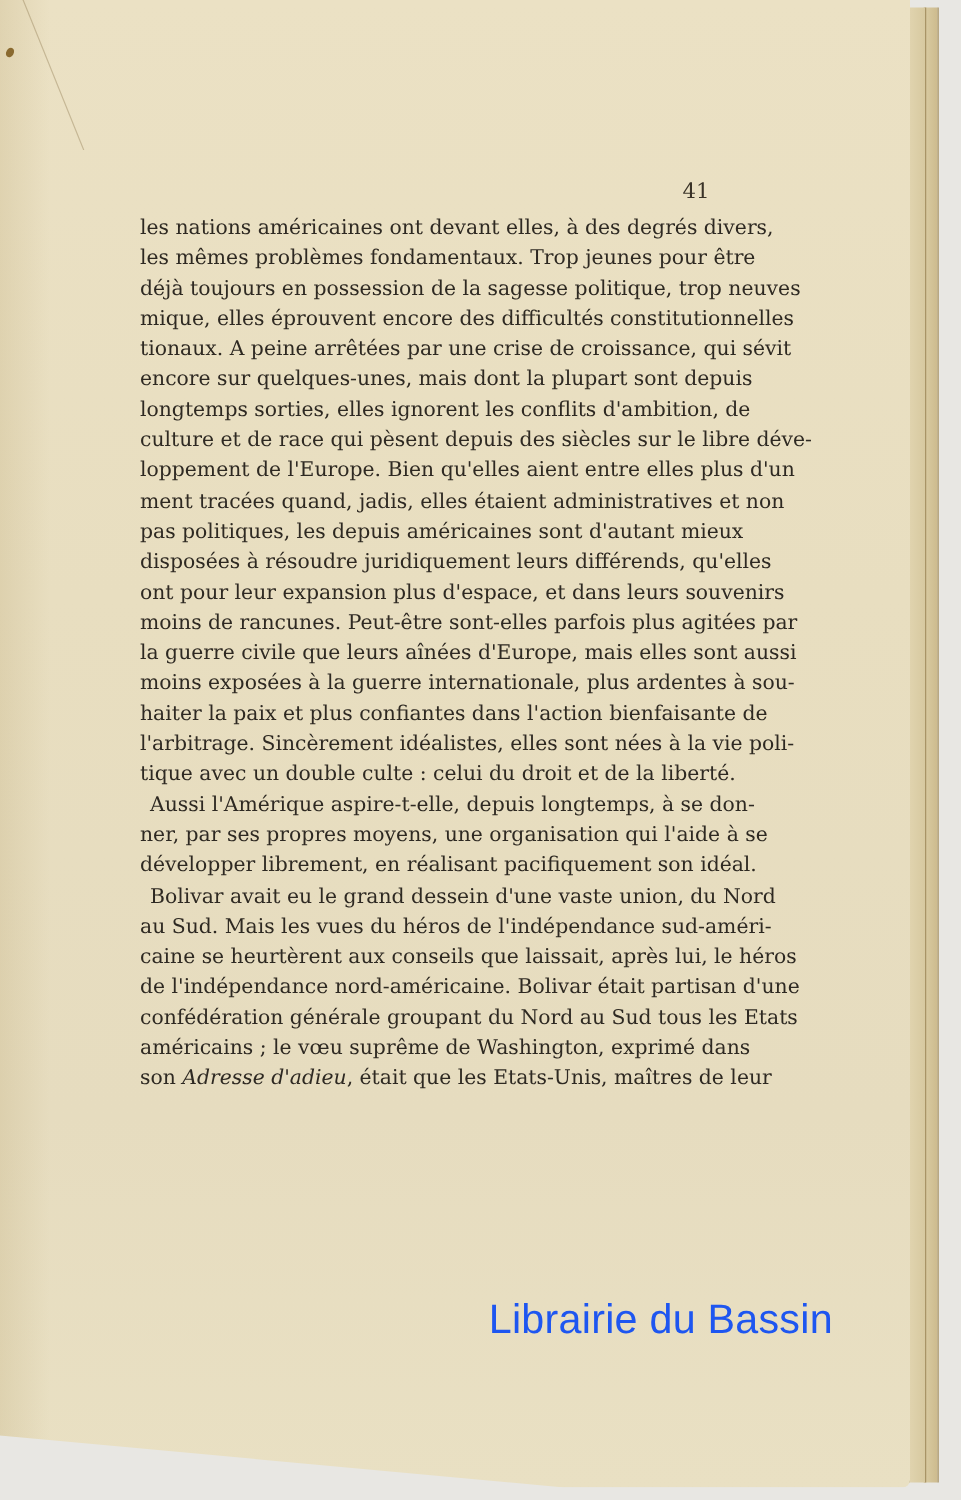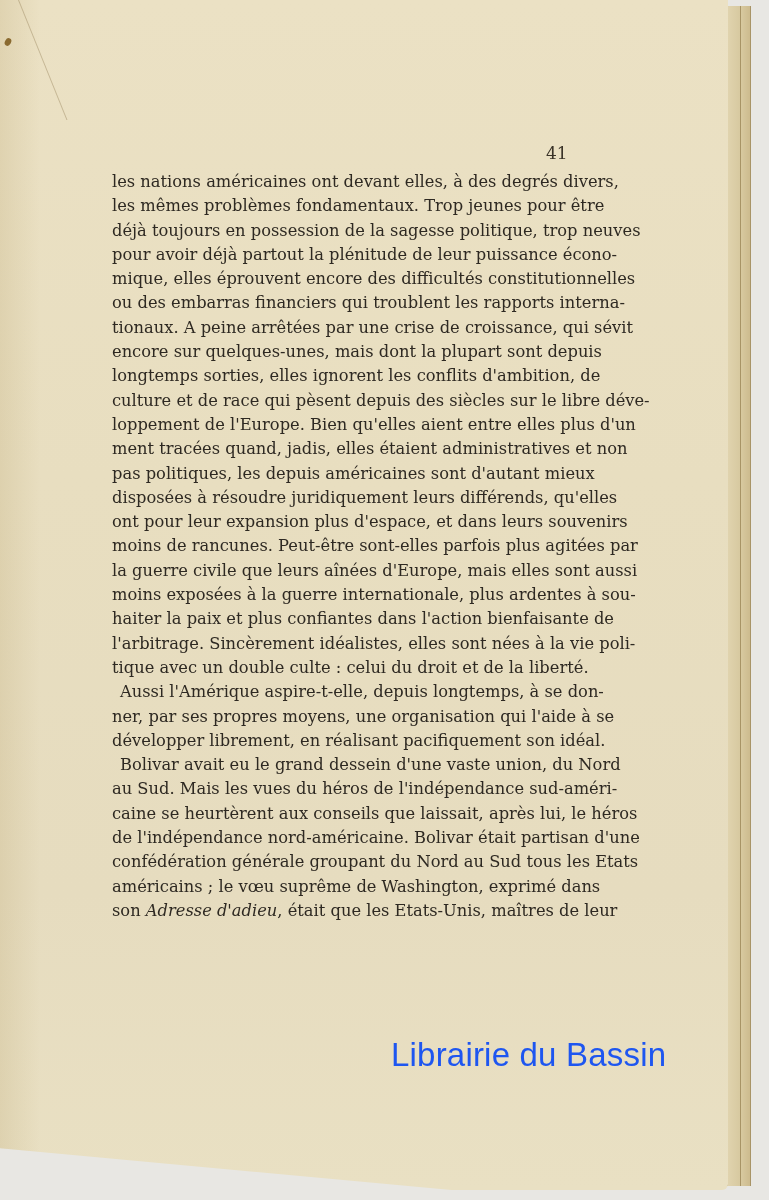--- a/index.html
+++ b/index.html
@@ -125,23 +125,21 @@
   <div class="page-shadow-left"></div>
   <div class="page-crease"></div>
   <div class="page-spot"></div>
 
   <div class="page-number">41</div>
 
   <div class="body-text">
     <div class="line">les nations américaines ont devant elles, à des degrés divers,</div>
     <div class="line">les mêmes problèmes fondamentaux. Trop jeunes pour être</div>
     <div class="line">déjà toujours en possession de la sagesse politique, trop neuves</div>
-    <div class="line">pour avoir déjà partout la plénitude de leur puissance écono-</div>
     <div class="line">mique, elles éprouvent encore des difficultés constitutionnelles</div>
-    <div class="line">ou des embarras financiers qui troublent les rapports interna-</div>
     <div class="line">tionaux. A peine arrêtées par une crise de croissance, qui sévit</div>
     <div class="line">encore sur quelques-unes, mais dont la plupart sont depuis</div>
     <div class="line">longtemps sorties, elles ignorent les conflits d'ambition, de</div>
     <div class="line">culture et de race qui pèsent depuis des siècles sur le libre déve-</div>
     <div class="line">loppement de l'Europe. Bien qu'elles aient entre elles plus d'un</div>
     <div class="line">ment tracées quand, jadis, elles étaient administratives et non</div>
     <div class="line">pas politiques, les depuis américaines sont d'autant mieux</div>
     <div class="line">disposées à résoudre juridiquement leurs différends, qu'elles</div>
     <div class="line">ont pour leur expansion plus d'espace, et dans leurs souvenirs</div>
     <div class="line">moins de rancunes. Peut-être sont-elles parfois plus agitées par</div>

